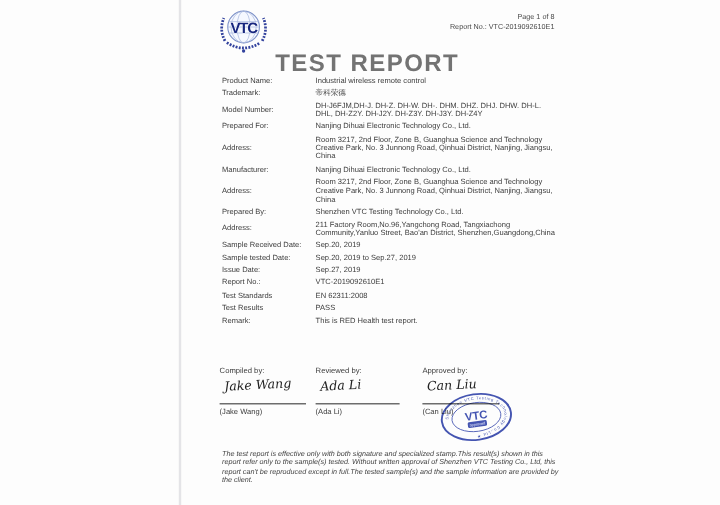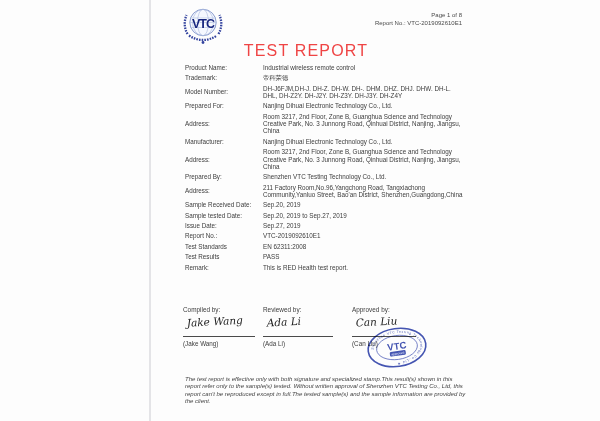--- a/index.html
+++ b/index.html
@@ -15,22 +15,22 @@
     background:#e4e4e7;
   }
   
   .logo{position:absolute;left:180px;top:4px;width:46px;height:42px;}
   .page-info{
     position:absolute;left:312px;top:12px;width:150px;
     text-align:right;font-size:6px;line-height:7.5px;color:#4a4a4a;
   }
   .title{
     position:absolute;left:150px;top:42px;width:312px;
-    text-align:center;font-size:16px;font-weight:400;
-    letter-spacing:1.2px;color:#ef4444;
+    text-align:center;font-size:20px;font-weight:700;
+    letter-spacing:1.2px;color:#737373;
   }
   
   .report-table{position:absolute;left:185px;top:64px;width:278px;}
   .trow{display:flex;align-items:center;margin-bottom:3.1px;}
   .lbl{width:78px;flex:0 0 78px;font-size:6.3px;line-height:7.3px;color:#3c3c3c;}
   .val{flex:1;font-size:6.3px;line-height:7.3px;color:#3c3c3c;}
   
   .sig-col{position:absolute;top:306px;width:72px;}
   .sig-col .role{font-size:6.4px;color:#3c3c3c;}
   .sig-col .script{

